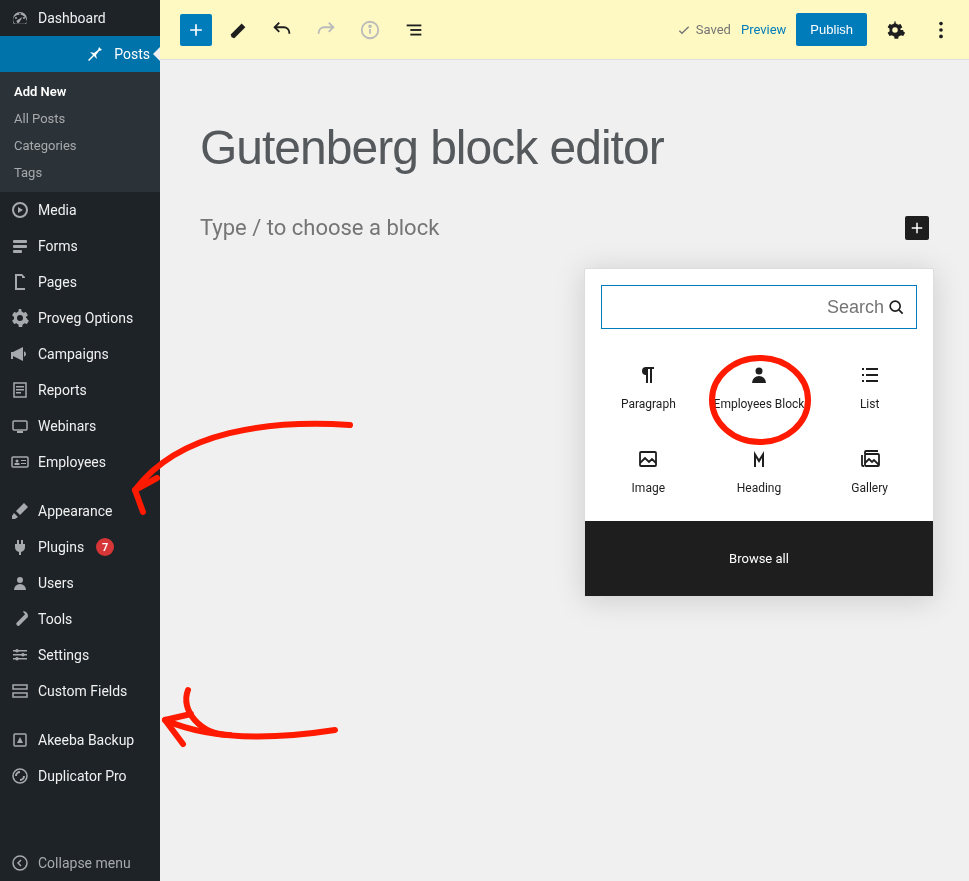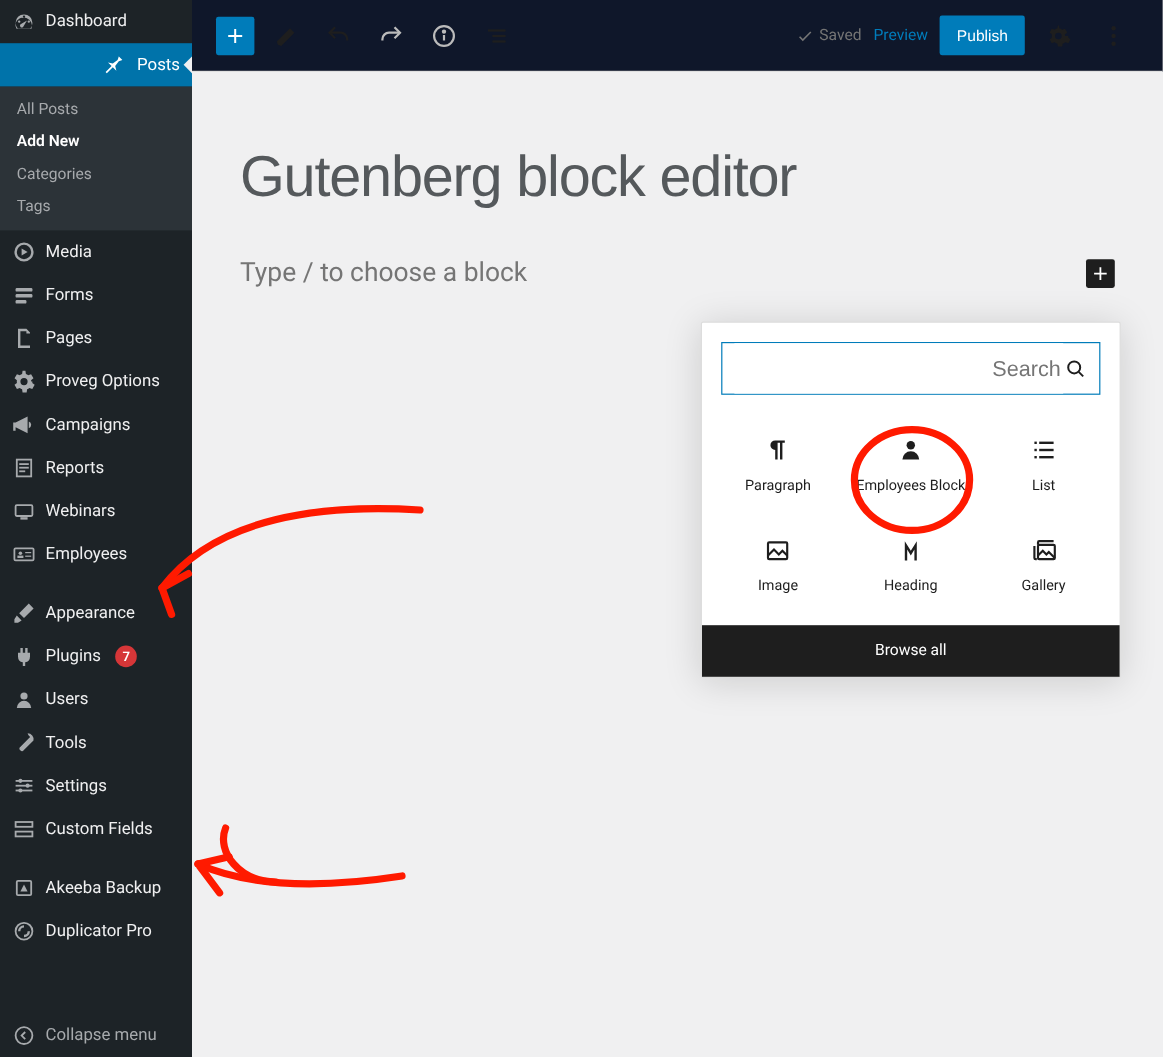--- a/index.html
+++ b/index.html
@@ -101,26 +101,26 @@
     margin-top: auto;
     color: var(--wp-text-muted);
   }
   
   .editor-wrap {
     position:absolute;
     left:160px; right:0; top:0; bottom:0;
     background: var(--outer-bg);
   }
   .topbar {
-    background:#0f172a;
+    background:#fef9c3;
     height:60px;
     border-bottom:1px solid #e0e0e0;
     display:flex;
     align-items:center;
-    padding: 0 23px 0 20px;
+    padding: 0 10px 0 20px;
   }
   .topbar-left {
     display:flex;
     align-items:center;
     gap:8px;
   }
   .add-block-btn {
     width:32px; height:32px;
     background: var(--wp-blue-btn);
     color:#fff;
@@ -248,21 +248,21 @@
   .inserter-item .ii-icon {
     width:24px; height:24px;
     display:flex;
     align-items:center;
     justify-content:center;
   }
   .browse-all {
     background:#1e1e1e;
     color:#fff;
     text-align:center;
-    padding:14px;
+    padding:30px;
     font-size:13px;
     cursor:pointer;
   }
   
   .annot {
     position:absolute;
     left:0; top:0;
     width:969px; height:881px;
     pointer-events:none;
   }
@@ -285,22 +285,22 @@
   <div class="menu-item active">
     <span class="mi-icon">
       <svg width="20" height="20" viewBox="0 0 20 20" fill="currentColor">
           <path d="M12 2l4 4-3 1-3 4 1 4-3-3-5 5-1-1 5-5-3-3 4 1 4-3 1-3z"></path>
         </svg>
     </span>
     <span>Posts</span>
   </div>
 
   <div class="submenu">
+    <div class="submenu-item current">Add New</div>
     <div class="submenu-item">All Posts</div>
-    <div class="submenu-item current">Add New</div>
     <div class="submenu-item">Categories</div>
     <div class="submenu-item">Tags</div>
   </div>
 
   <div class="menu-item">
     <span class="mi-icon">
       <svg width="20" height="20" viewBox="0 0 20 20" fill="currentColor">
           <circle cx="10" cy="10" r="7" stroke="currentColor" stroke-width="2" fill="none"></circle>
           <path d="M8 7l5 3-5 3z"></path>
         </svg>

